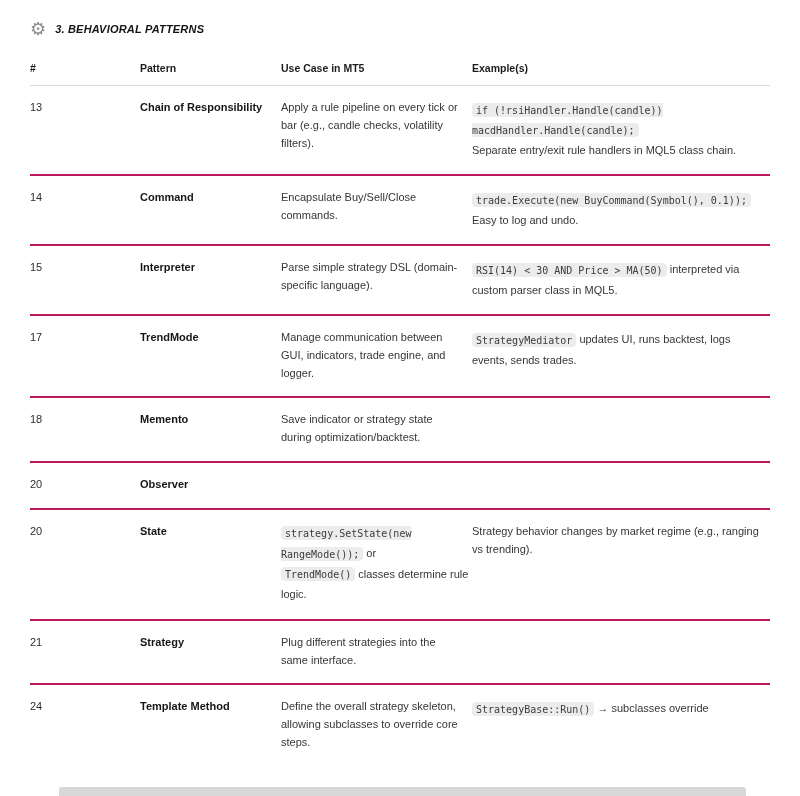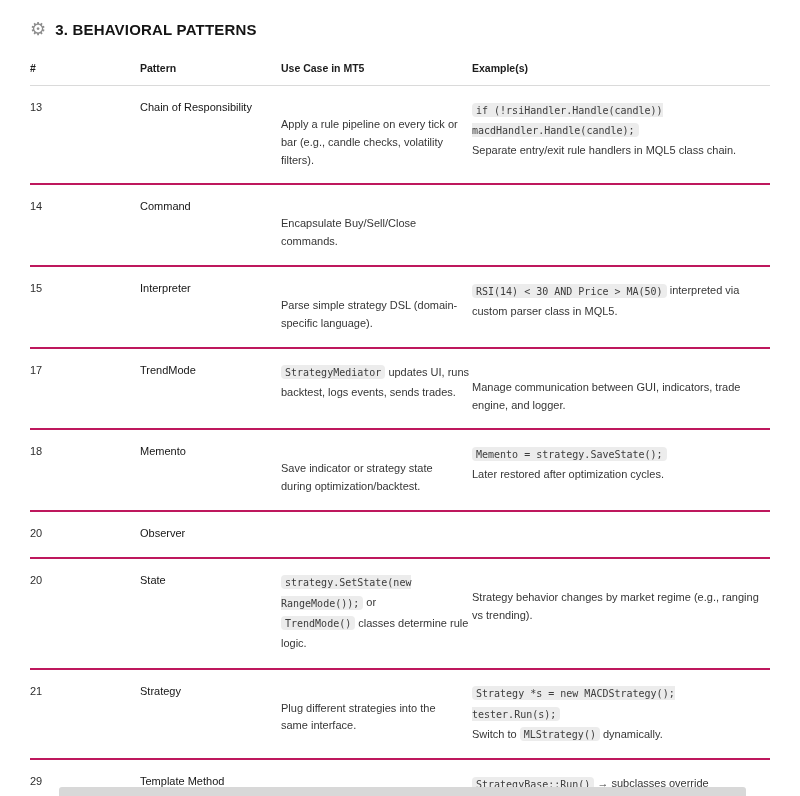--- a/index.html
+++ b/index.html
@@ -1,29 +1,29 @@
 <!DOCTYPE html>
 <html><head>
 <meta charset="utf-8">
 <style>
   html,body{margin:0;padding:0;background:#ffffff;}
   body{font-family:"Liberation Sans",sans-serif;color:#2b2b2b;}
   .page{width:800px;height:796px;box-sizing:border-box;padding:14px 30px 0 30px;position:relative;overflow:hidden;background:#fff;}
   .title-row{display:flex;align-items:center;gap:9px;margin:6px 0 16px 0;}
   .gear{font-size:18px;color:#8d8d8d;line-height:1;}
-  .title-text{font-size:15px;font-weight:bold;color:#141414;letter-spacing:.2px;}
+  .title-text{font-size:11px;font-weight:bold;color:#141414;letter-spacing:.2px;font-style:italic;}
   .thead,.trow{display:grid;grid-template-columns:110px 141px 191px 1fr;align-items:start;}
   .thead{padding:8px 0 11px 0;border-bottom:1px solid #dadada;}
   .th{font-size:10.5px;font-weight:bold;color:#1c1c1c;padding-right:8px;}
   .trow{border-bottom:2px solid #be185d;padding:13px 0 14px 0;}
   .trow:last-child{border-bottom:none;}
   .c{font-size:11px;line-height:1.62;padding-right:10px;}
   .c.num{color:#2e2e2e;}
-  .c.pat{font-weight:normal;color:#161616;}
-  .c.use{color:#363636;margin-top:17px;}
+  .c.pat{font-weight:bold;color:#161616;}
+  .c.use{color:#363636;}
   .c.ex{line-height:1.85;color:#363636;padding-right:2px;}
   code.chip{font-family:"DejaVu Sans Mono",monospace;font-size:10px;background:#ececec;color:#3c3c3c;padding:1.5px 4px;border-radius:4px;}
   .bottom-bar{position:absolute;left:59px;bottom:0;width:687px;height:9px;background:#d8d8d8;border-radius:3px 3px 0 0;}
 </style>
 </head>
 <body>
 
 <div class="page">
 
   <div class="title-row">
@@ -42,57 +42,56 @@
       <div class="trow">
         <div class="c num">13</div>
         <div class="c pat">Chain of Responsibility</div>
         <div class="c use">Apply a rule pipeline on every tick or bar (e.g., candle checks, volatility filters).</div>
         <div class="c ex"><code class="chip">if (!rsiHandler.Handle(candle)) macdHandler.Handle(candle);</code><br><span>Separate entry/exit rule handlers in MQL5 class chain.</span></div>
       </div>
       <div class="trow">
         <div class="c num">14</div>
         <div class="c pat">Command</div>
         <div class="c use">Encapsulate Buy/Sell/Close commands.</div>
+        <div class="c ex"><code class="chip">trade.Execute(new BuyCommand(Symbol(), 0.1));</code><br><span>Easy to log and undo.</span></div>
       </div>
       <div class="trow">
         <div class="c num">15</div>
         <div class="c pat">Interpreter</div>
         <div class="c use">Parse simple strategy DSL (domain-specific language).</div>
         <div class="c ex"><code class="chip">RSI(14) &lt; 30 AND Price &gt; MA(50)</code><span> interpreted via custom parser class in MQL5.</span></div>
       </div>
       <div class="trow">
         <div class="c num">17</div>
         <div class="c pat">TrendMode</div>
+        <div class="c use">Manage communication between GUI, indicators, trade engine, and logger.</div>
         <div class="c ex"><code class="chip">StrategyMediator</code><span> updates UI, runs backtest, logs events, sends trades.</span></div>
-        <div class="c use">Manage communication between GUI, indicators, trade engine, and logger.</div>
       </div>
       <div class="trow">
         <div class="c num">18</div>
         <div class="c pat">Memento</div>
         <div class="c use">Save indicator or strategy state during optimization/backtest.</div>
-        <div class="c ex"><code class="chip">Memento = strategy.SaveState();</code><br><span>Later restored after optimization cycles.</span></div>
       </div>
       <div class="trow">
         <div class="c num">20</div>
         <div class="c pat">Observer</div>
       </div>
       <div class="trow">
         <div class="c num">20</div>
         <div class="c pat">State</div>
         <div class="c ex"><code class="chip">strategy.SetState(new RangeMode());</code><span> or</span><br><code class="chip">TrendMode()</code><span> classes determine rule logic.</span></div>
         <div class="c use">Strategy behavior changes by market regime (e.g., ranging vs trending).</div>
       </div>
       <div class="trow">
         <div class="c num">21</div>
         <div class="c pat">Strategy</div>
         <div class="c use">Plug different strategies into the same interface.</div>
-        <div class="c ex"><code class="chip">Strategy *s = new MACDStrategy(); tester.Run(s);</code><br><span>Switch to </span><code class="chip">MLStrategy()</code><span> dynamically.</span></div>
       </div>
       <div class="trow">
-        <div class="c num">29</div>
+        <div class="c num">24</div>
         <div class="c pat">Template Method</div>
         <div class="c use">Define the overall strategy skeleton, allowing subclasses to override core steps.</div>
         <div class="c ex"><code class="chip">StrategyBase::Run()</code><span> → subclasses override</span><br></div>
       </div>
     </div>
 
   <div class="bottom-bar"></div>
 </div>
 
 </body></html>

